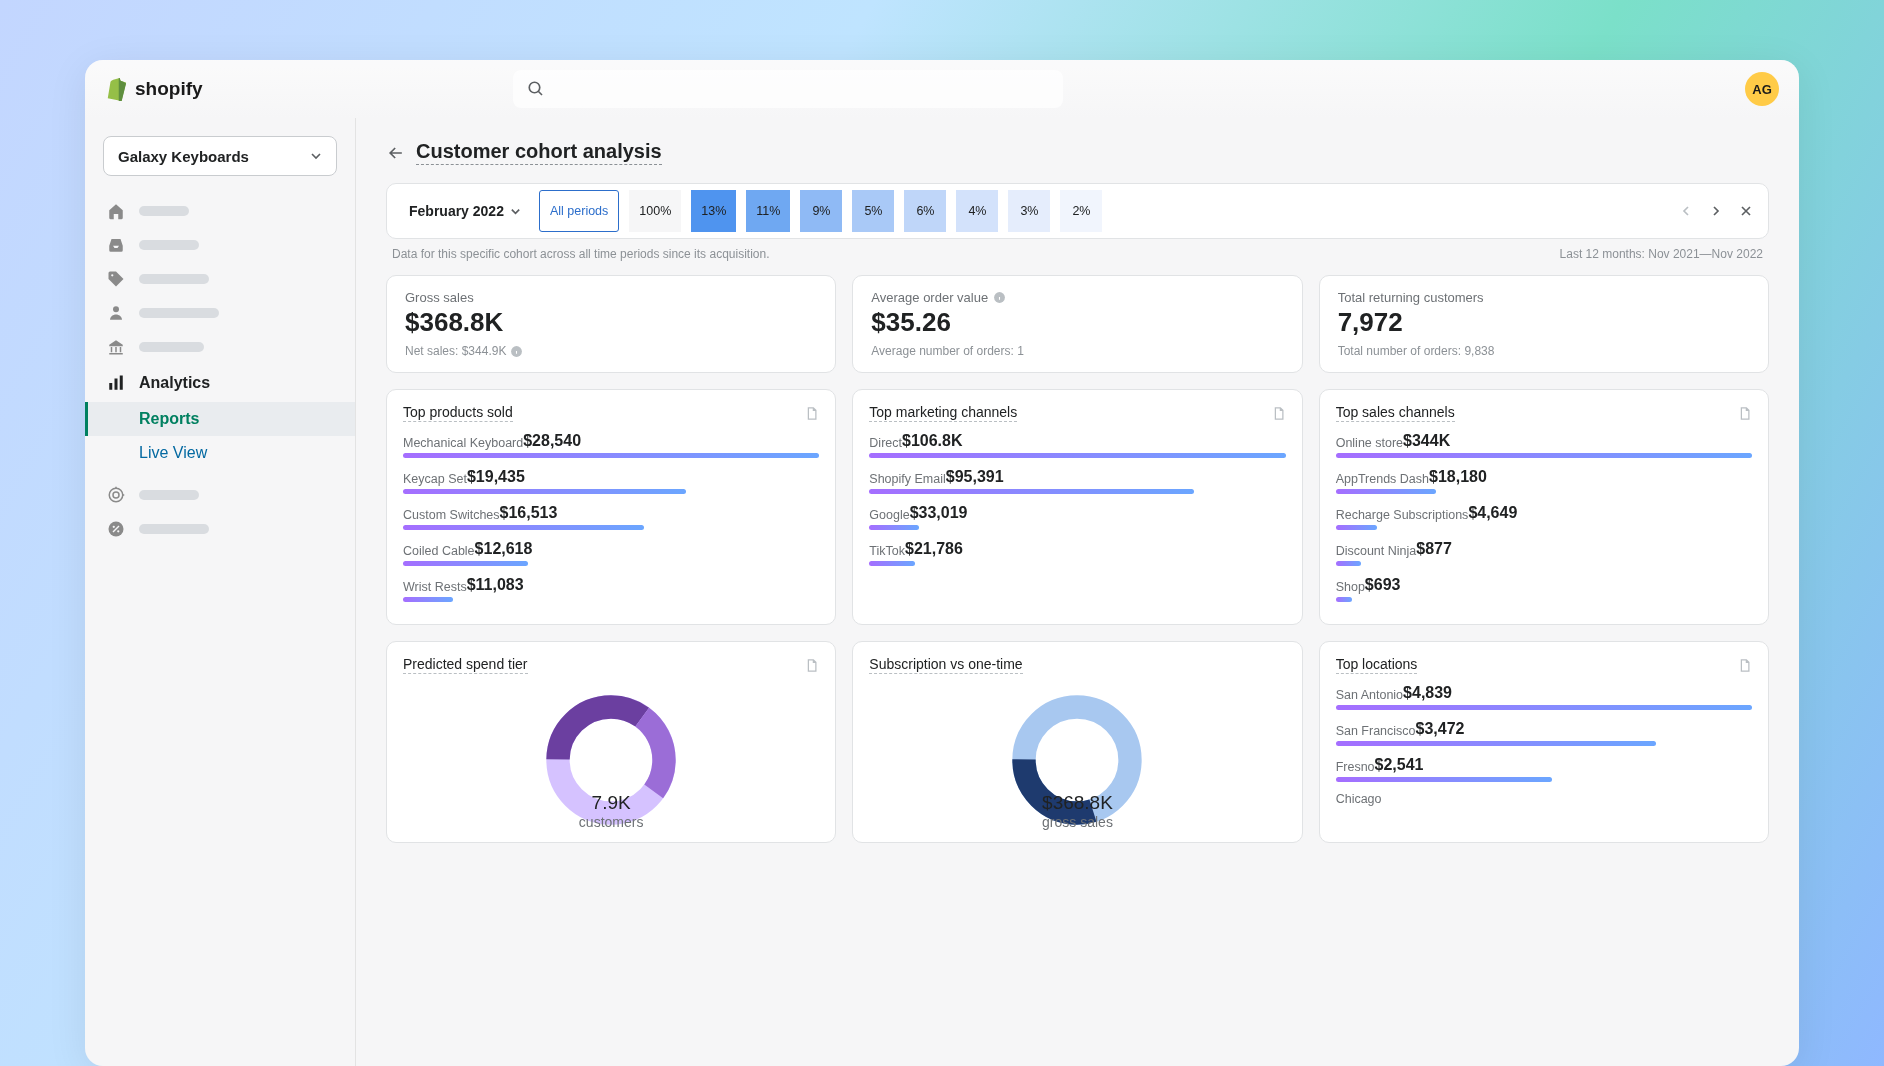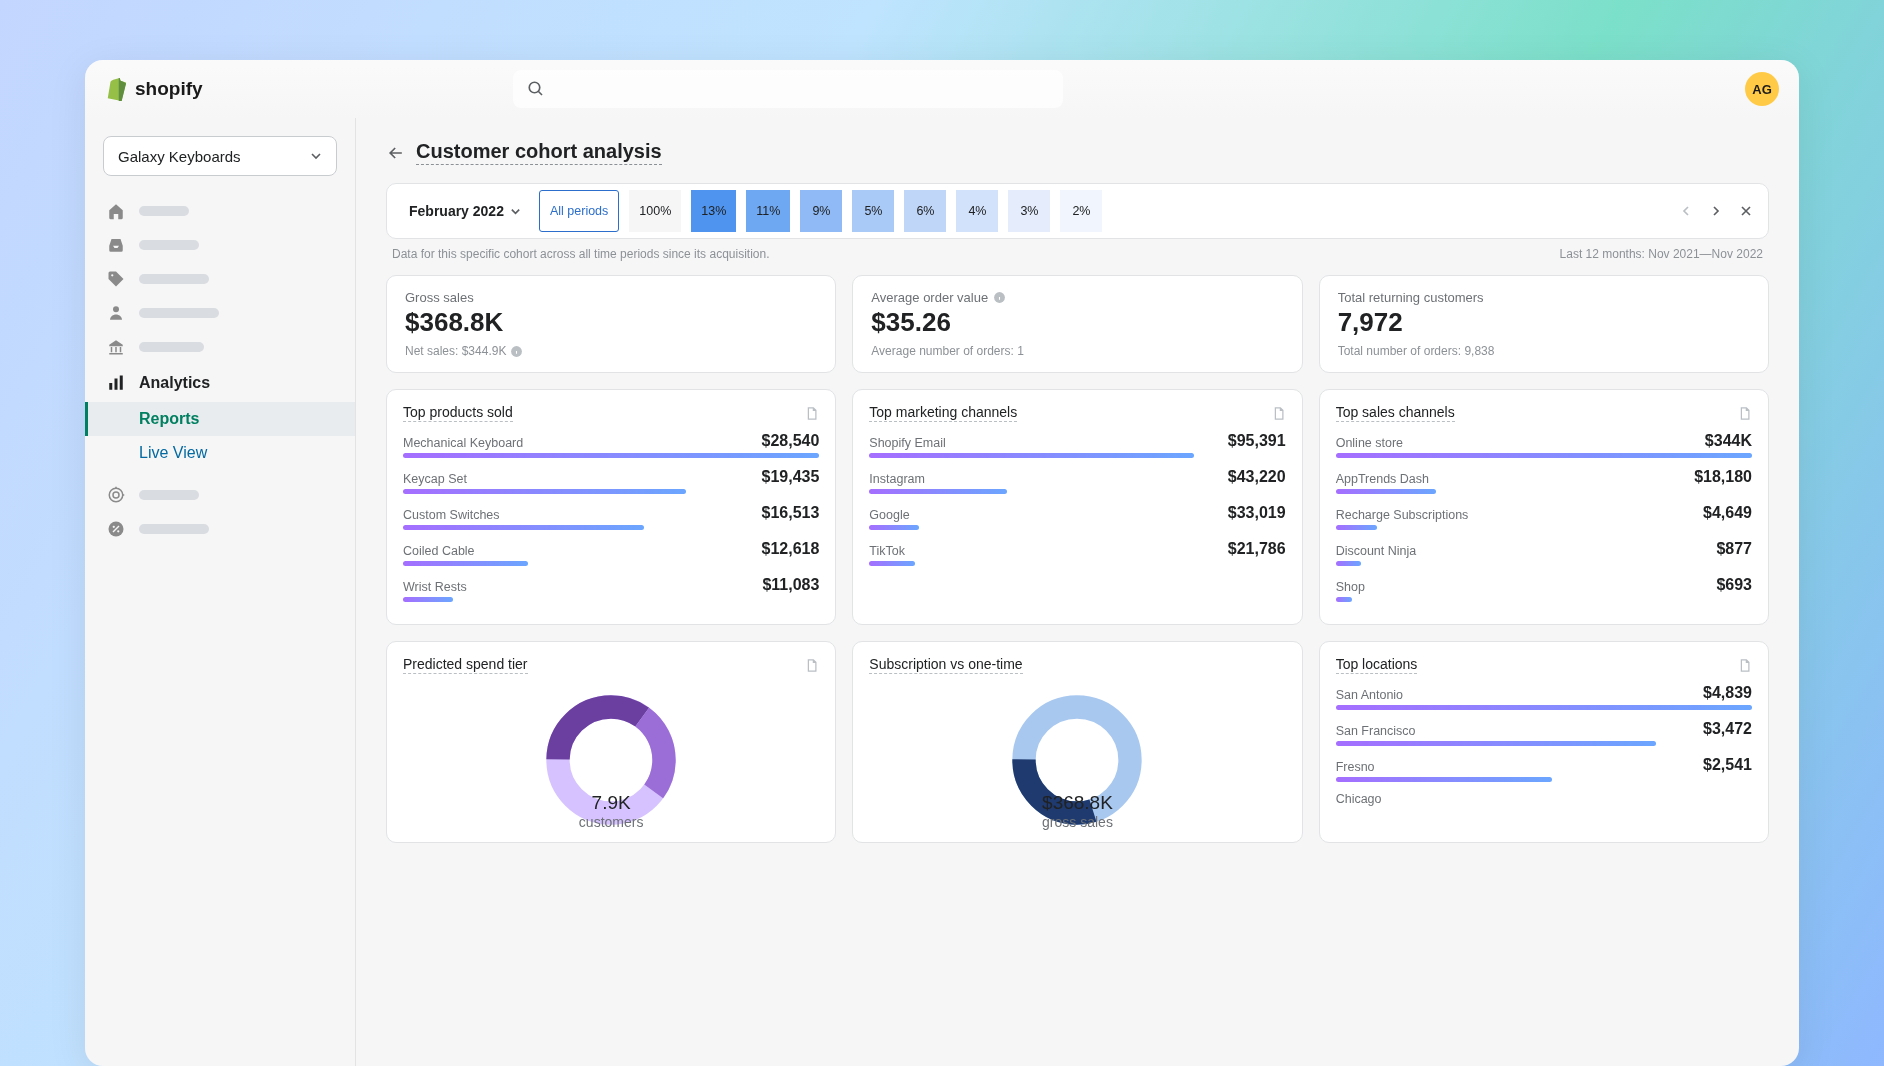--- a/index.html
+++ b/index.html
@@ -58,21 +58,21 @@
   margin: 0 18px 18px;
   height: 40px;
   border: 1px solid #c9cccf;
   border-radius: 8px;
   background: #fff;
   display: flex;
   align-items: center;
   justify-content: space-between;
   padding: 0 14px;
   font-size: 15px;
-  font-weight: 400;
+  font-weight: 700;
   color: #202223;
 }
 .nav-item { display: flex; align-items: center; gap: 14px; padding: 8px 22px; color: #6d7175; }
 .nav-item .ph { height: 10px; background: #d9dce0; border-radius: 5px; }
 .nav-icon { width: 18px; height: 18px; display: flex; align-items: center; justify-content: center; }
 .nav-active { color: #202223; font-weight: 600; font-size: 16px; padding: 10px 22px; display:flex; align-items:center; gap:14px;}
 .sub-item { padding: 8px 22px 8px 54px; font-size: 16px; color: #0369a1; }
 .sub-item.active { background: #e9ecef; color: #008060; font-weight: 600; border-left: 3px solid #008060; padding-left:51px;}
 .main { flex: 1; padding: 22px 30px; overflow: hidden; }
 .page-header { display: flex; align-items: center; gap: 10px; margin-bottom: 18px; }
@@ -97,21 +97,21 @@
 .cards-row { display:flex; gap:16px; margin-bottom:16px;}
 .stat-card { flex:1; background:#fff; border:1px solid #e1e3e5; border-radius:10px; padding:14px 18px; }
 .stat-label { font-size:13px; color:#6d7175; display:flex; align-items:center; gap:5px;}
 .stat-value { font-size:26px; font-weight:700; color:#202223; margin-top:2px;}
 .stat-sub { font-size:12px; color:#8c9196; margin-top:6px; display:flex; align-items:center; gap:4px;}
 .panel-card { flex:1; background:#fff; border:1px solid #e1e3e5; border-radius:10px; padding:14px 16px 12px; }
 .panel-title-row { display:flex; justify-content:space-between; align-items:center; margin-bottom:10px;}
 .panel-title { font-size:14px; color:#202223; border-bottom:1px dashed #babfc3; padding-bottom:1px;}
 .doc-icon { color:#babfc3; }
 .bar-row { margin-bottom:10px; }
-.bar-label-row { display:flex; justify-content:space-between; font-size:12.5px; color:#6d7175; margin-bottom:3px; align-items:flex-end;gap:28px;}
+.bar-label-row { display:flex; font-size:12.5px; color:#6d7175; margin-bottom:3px; align-items:flex-end;}
 .bar-label-row .val { color:#202223; font-weight:600; font-size:16px;}
 .bar-track { height:5px; border-radius:3px; background:linear-gradient(90deg, #a56eff 0%, #6ba6ff 100%); }
 .donut-wrap { display:flex; justify-content:center; padding-top:6px;}
 .donut { position:relative; width:140px; height:140px;}
 .donut-center { position:absolute; inset:0; display:flex; flex-direction:column; align-items:center; justify-content:flex-end; color:#6d7175; font-size:14px;}
 .donut-center .big { font-size:19px; color:#202223;}
 </style>
 </head>
 <body>
 
@@ -340,31 +340,31 @@
         <div class="panel-card">
           <div class="panel-title-row">
               <span class="panel-title">Top marketing channels</span>
               <svg class="doc-icon" width="15" height="15" viewBox="0 0 24 24" fill="none" stroke="currentColor" stroke-width="2">
                 <path d="M7 3h8l4 4v14H7z M15 3v4h4"></path>
               </svg>
             </div>
           <div>
               <div class="bar-row">
                 <div class="bar-label-row">
+                  <span>Direct</span>
+                  <span class="val">$106.8K</span>
+                </div>
+                <div class="bar-track" style="width: 100%;"></div>
+              </div>
+              <div class="bar-row">
+                <div class="bar-label-row">
                   <span>Shopify Email</span>
                   <span class="val">$95,391</span>
                 </div>
                 <div class="bar-track" style="width: 78%;"></div>
-              </div>
-              <div class="bar-row">
-                <div class="bar-label-row">
-                  <span>Instagram</span>
-                  <span class="val">$43,220</span>
-                </div>
-                <div class="bar-track" style="width: 33%;"></div>
               </div>
               <div class="bar-row">
                 <div class="bar-label-row">
                   <span>Google</span>
                   <span class="val">$33,019</span>
                 </div>
                 <div class="bar-track" style="width: 12%;"></div>
               </div>
               <div class="bar-row">
                 <div class="bar-label-row">

